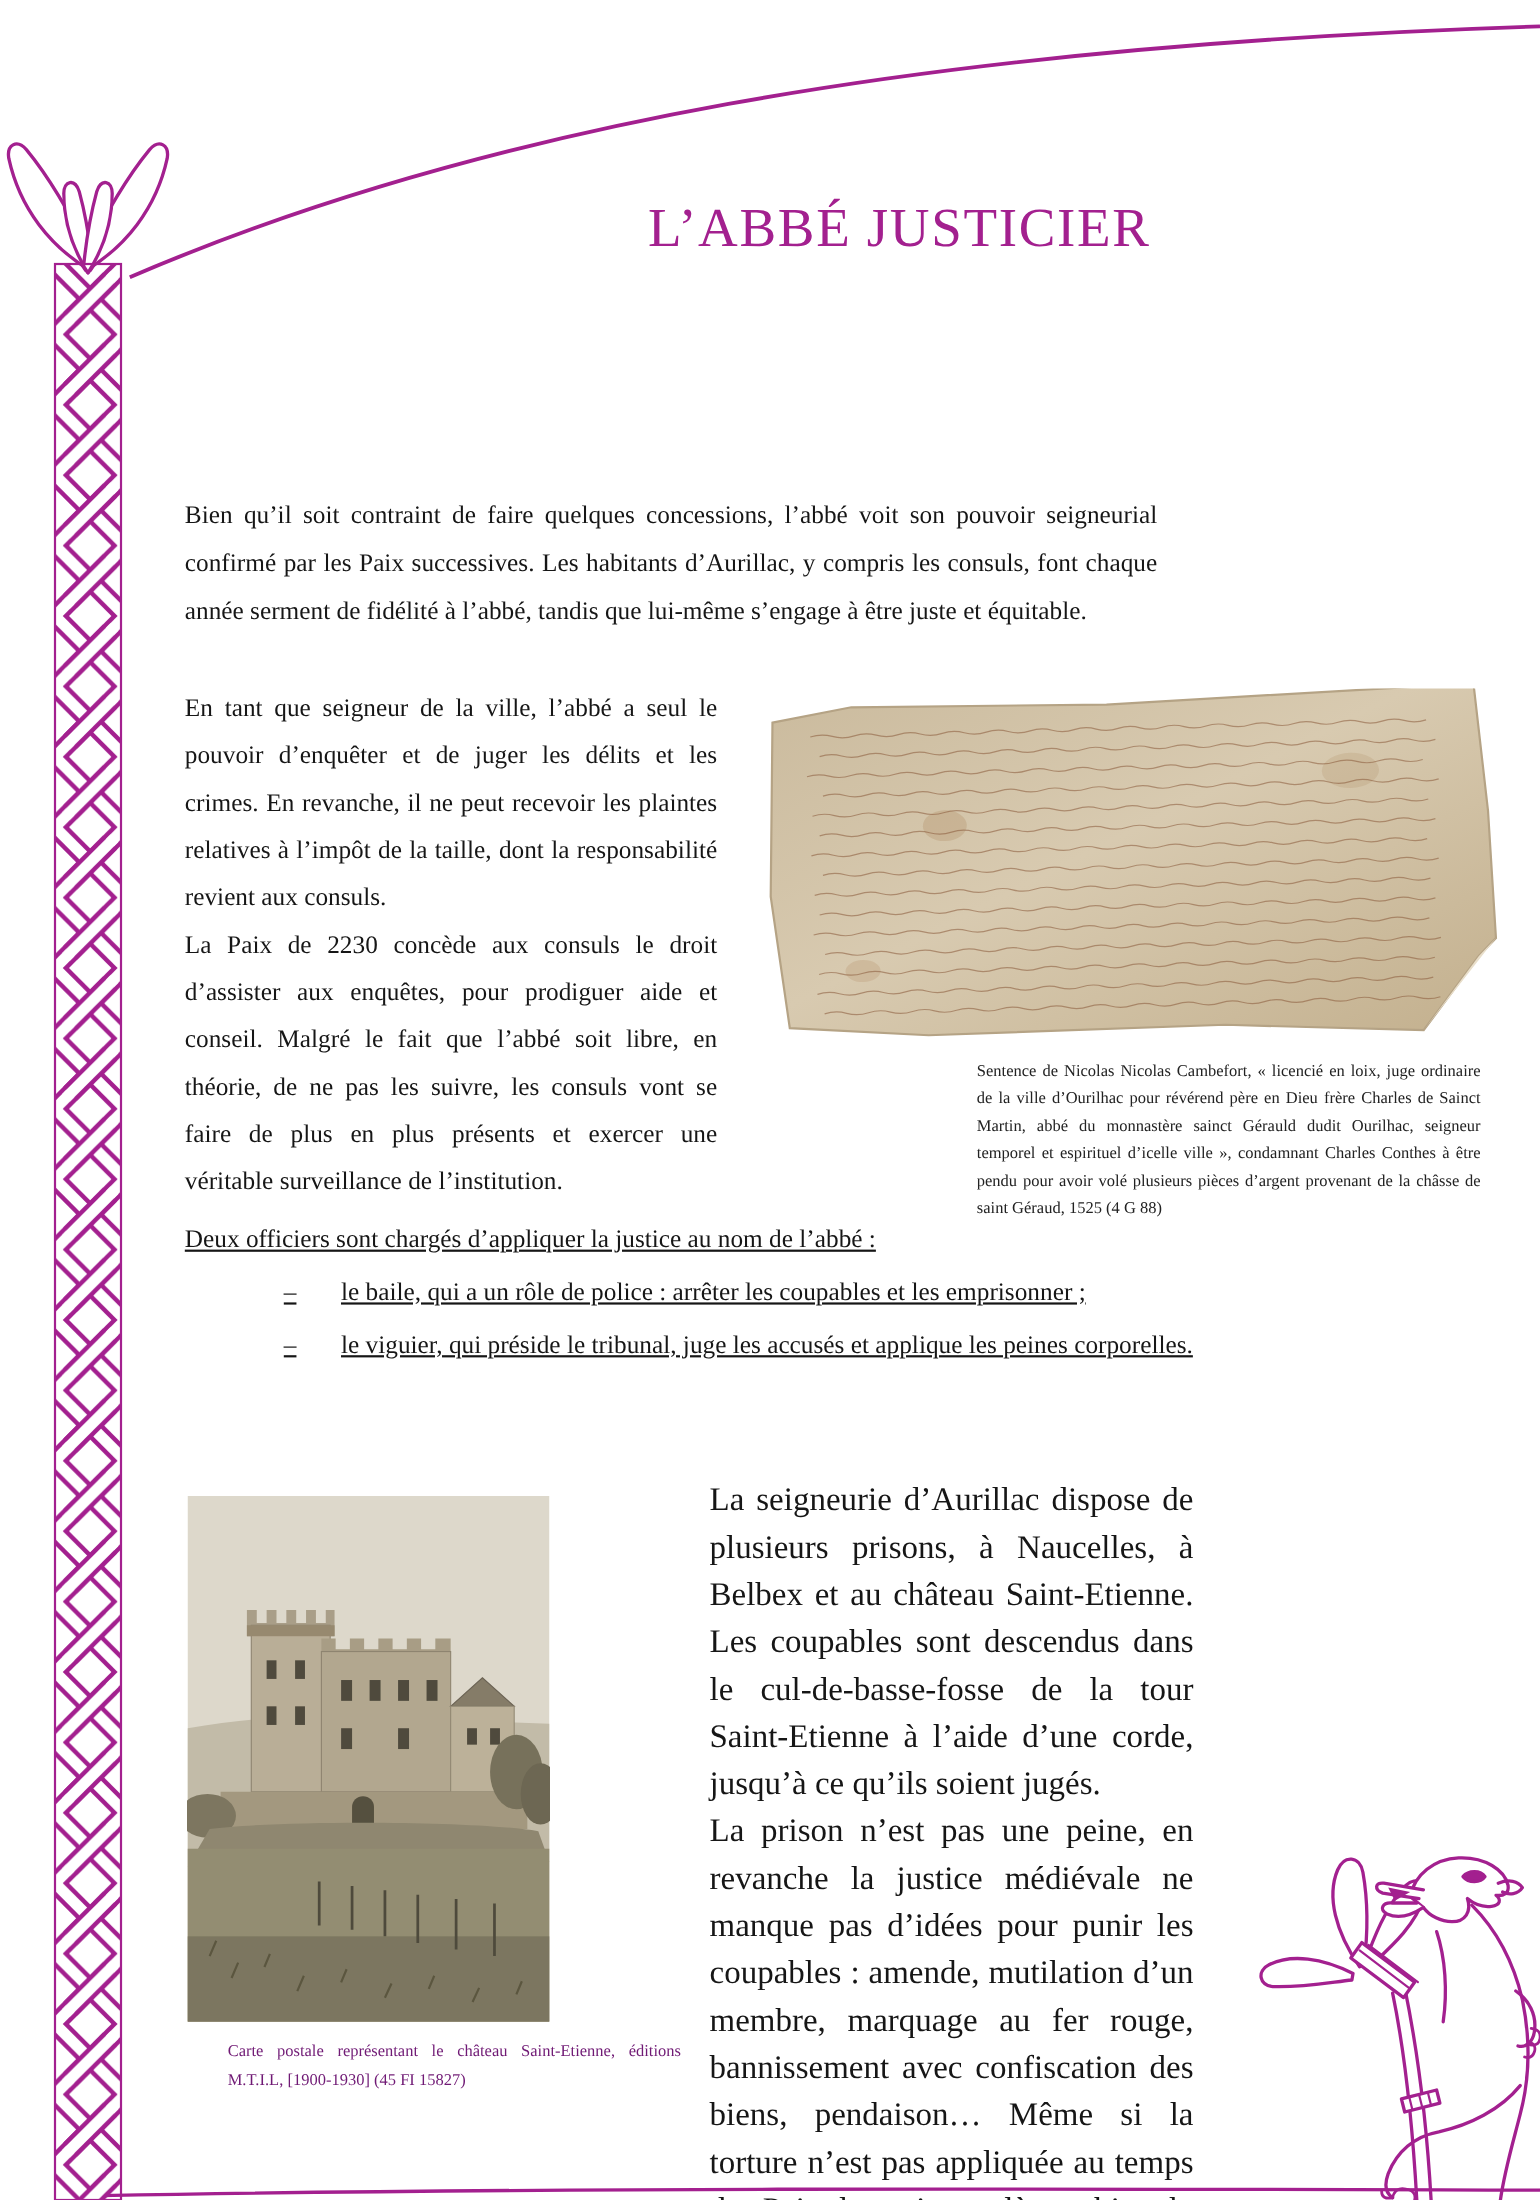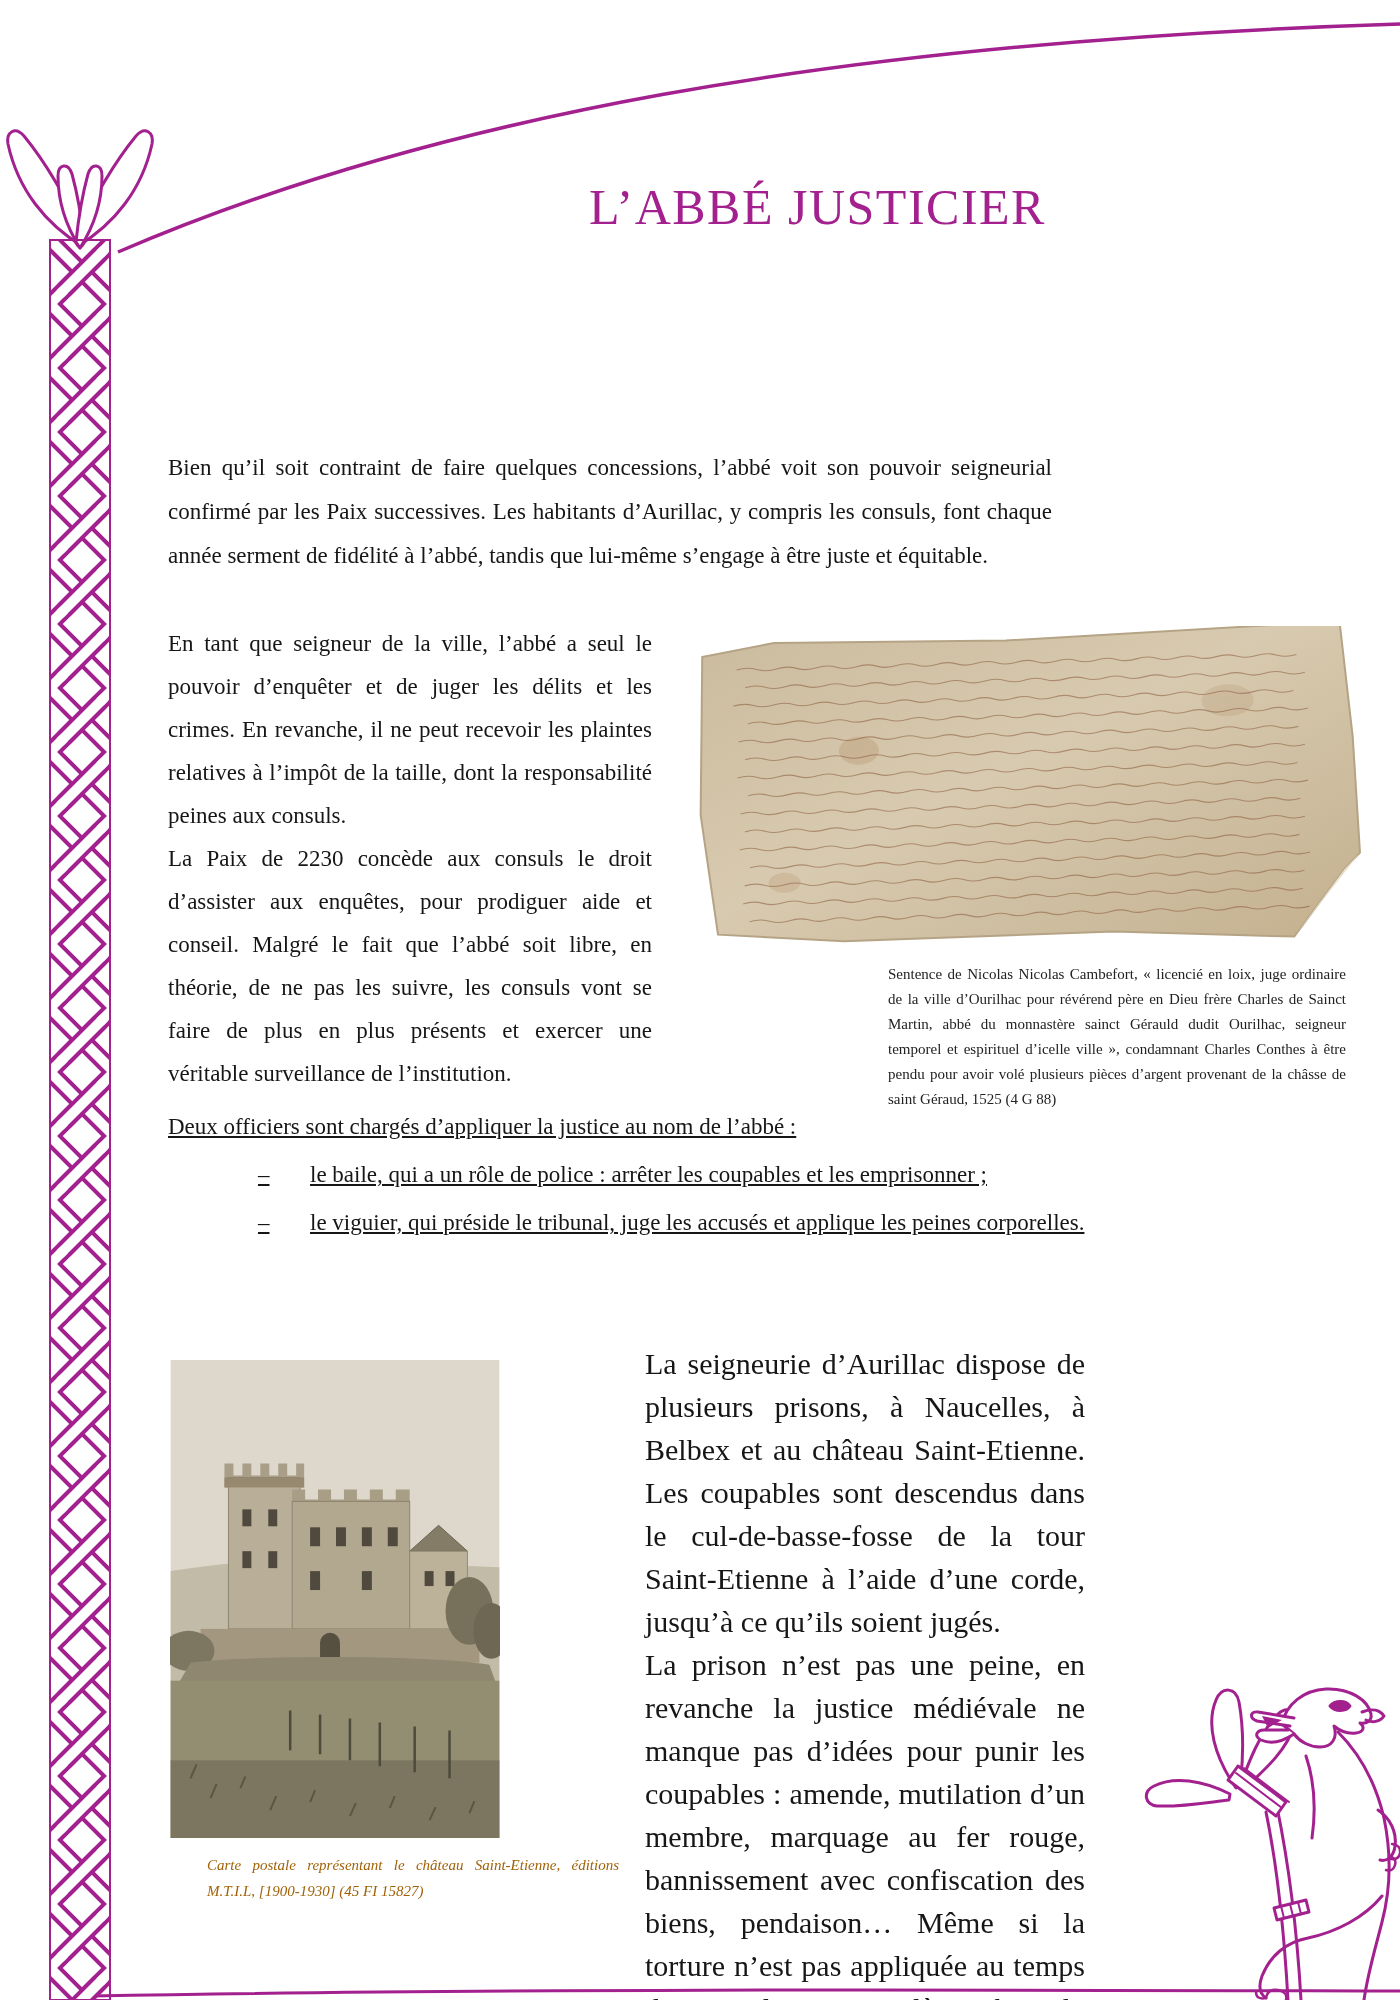--- a/index.html
+++ b/index.html
@@ -21,21 +21,21 @@
   .parch-caption{left:888px;top:962px;width:458px;font-size:15px;line-height:25px;color:#222;}
 
   .officers{left:168px;top:1103px;width:1226px;font-size:23px;line-height:48px;text-decoration:underline;}
   .oitem{display:flex;padding-left:90px;}
   .oitem .dash{width:52px;flex:0 0 52px;}
   .oitem .itext{flex:1;}
 
   .rightcol{left:645px;top:1342px;width:440px;font-size:30px;line-height:43px;}
 
   .photo{left:170px;top:1360px;width:330px;height:478px;}
-  .photo-caption{left:207px;top:1852px;width:412px;font-size:15px;line-height:26px;color:#a16207;font-style:italic;}
+  .photo-caption{left:207px;top:1852px;width:412px;font-size:15px;line-height:26px;color:#701a75;}
 
   .knot{left:0;top:112px;}
   .topcurve{left:0;top:0;}
   .bottomcurve{left:0;top:1986px;}
   .beast{left:1140px;top:1660px;}
 </style>
 </head>
 <body>
 
 <div class="page">
@@ -70,21 +70,21 @@
     <rect x="50" y="128" width="60" height="1760" fill="url(#plait)" stroke="#a3208f" stroke-width="2"></rect>
   </svg>
 
   <div class="abs title">L’abbé justicier</div>
 
   <div class="abs intro justify">
     <p>Bien qu’il soit contraint de faire quelques concessions, l’abbé voit son pouvoir seigneurial confirmé par les Paix successives. Les habitants d’Aurillac, y compris les consuls, font chaque année serment de fidélité à l’abbé, tandis que lui-même s’engage à être juste et équitable.</p>
   </div>
 
   <div class="abs leftcol justify">
-    <p>En tant que seigneur de la ville, l’abbé a seul le pouvoir d’enquêter et de juger les délits et les crimes. En revanche, il ne peut recevoir les plaintes relatives à l’impôt de la taille, dont la responsabilité peines aux consuls.</p>
+    <p>En tant que seigneur de la ville, l’abbé a seul le pouvoir d’enquêter et de juger les délits et les crimes. En revanche, il ne peut recevoir les plaintes relatives à l’impôt de la taille, dont la responsabilité revient aux consuls.</p>
     <p>La Paix de 2230 concède aux consuls le droit d’assister aux enquêtes, pour prodiguer aide et conseil. Malgré le fait que l’abbé soit libre, en théorie, de ne pas les suivre, les consuls vont se faire de plus en plus présents et exercer une véritable surveillance de l’institution.</p>
   </div>
 
   <svg class="abs parchment" viewBox="0 0 674 324">
     <defs>
       <linearGradient id="pg" x1="0" y1="0" x2="1" y2="1">
         <stop offset="0" stop-color="#cbbb9e"></stop>
         <stop offset="0.45" stop-color="#d8cab0"></stop>
         <stop offset="1" stop-color="#c3b08e"></stop>
       </linearGradient>

